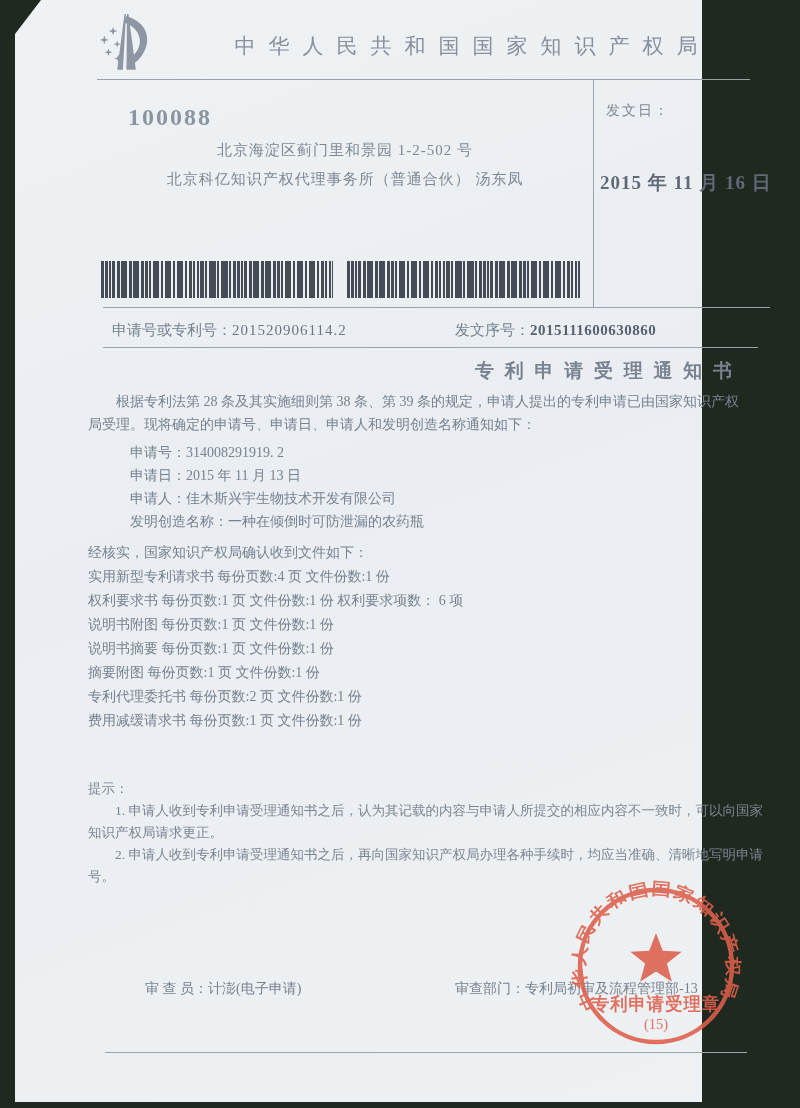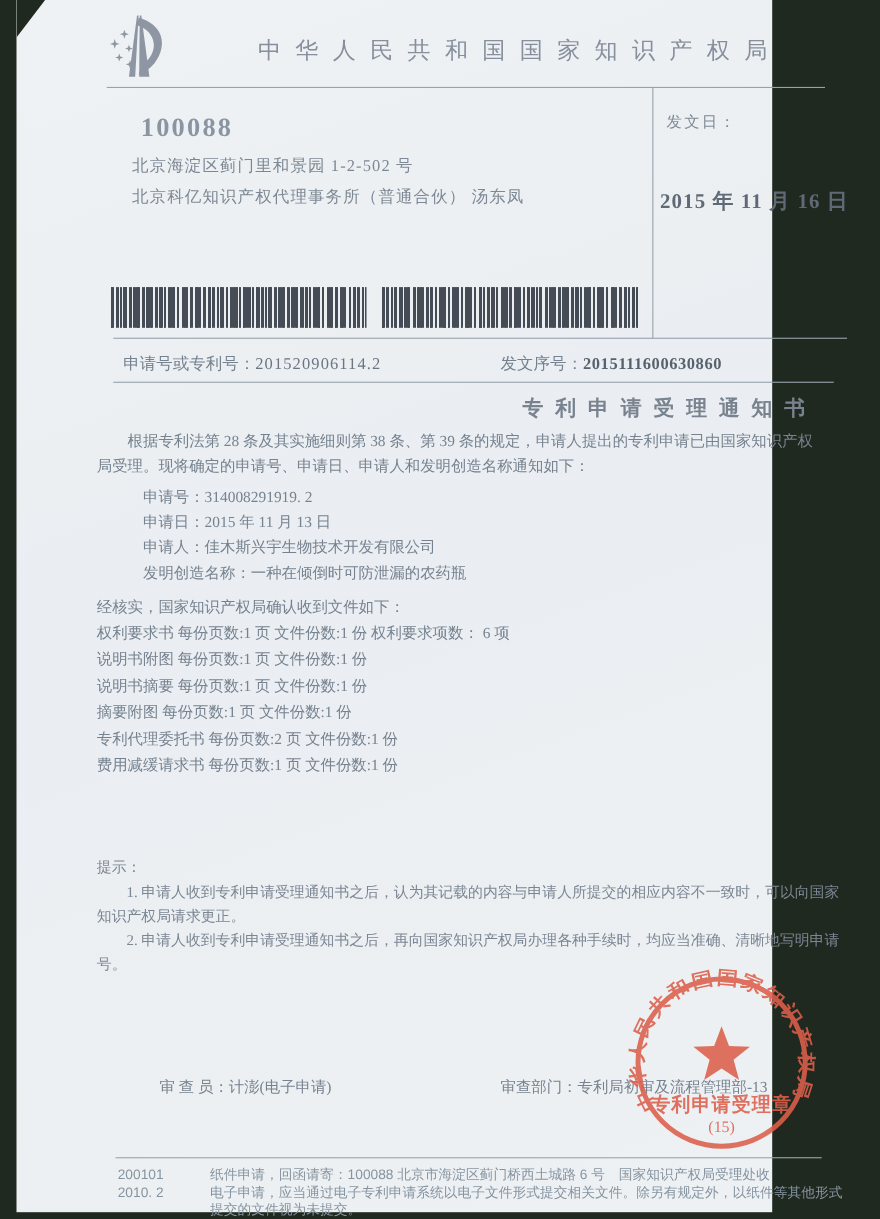--- a/index.html
+++ b/index.html
@@ -27,21 +27,21 @@
   
   .org-title {
     position:absolute; left:185px; top:32px; width:545px;
     text-align:center; font-size:21px; font-weight:500;
     letter-spacing:13px; color:#878f9d; white-space:nowrap;
   }
   .logo { position:absolute; left:80px; top:12px; width:62px; height:62px; }
 
   
   .postal { position:absolute; left:113px; top:104px; font-size:24px; font-weight:700; letter-spacing:2px; color:#8b95a2; }
-  .addr { position:absolute; left:105px; width:450px; font-size:15px; color:#7d8894; letter-spacing:1px; }
+  .addr { position:absolute; left:105px; width:450px; text-align:center; font-size:15px; color:#7d8894; letter-spacing:1px; }
   .issue-label { position:absolute; left:591px; top:102px; font-size:14px; color:#7e8995; letter-spacing:2px; }
   .issue-date { position:absolute; left:585px; top:170px; font-size:19px; font-weight:700; color:#5f6a76; letter-spacing:1px; white-space:nowrap; }
 
   
   .barcode {
     position:absolute; top:261px; height:37px;
     background-image:
       repeating-linear-gradient(90deg,#454c55 0 2px,transparent 2px 4px),
       repeating-linear-gradient(90deg,#454c55 0 1px,transparent 1px 6px),
       repeating-linear-gradient(90deg,#454c55 0 3px,transparent 3px 11px);
@@ -118,20 +118,21 @@
 
   <div class="details">
     <div>申请号：314008291919. 2</div>
     <div>申请日：2015 年 11 月 13 日</div>
     <div>申请人：佳木斯兴宇生物技术开发有限公司</div>
     <div>发明创造名称：一种在倾倒时可防泄漏的农药瓶</div>
   </div>
 
   <div class="received">
     <div>经核实，国家知识产权局确认收到文件如下：</div>
+    <div>实用新型专利请求书 每份页数:4 页 文件份数:1 份</div>
     <div>权利要求书 每份页数:1 页 文件份数:1 份 权利要求项数： 6 项</div>
     <div>说明书附图 每份页数:1 页 文件份数:1 份</div>
     <div>说明书摘要 每份页数:1 页 文件份数:1 份</div>
     <div>摘要附图 每份页数:1 页 文件份数:1 份</div>
     <div>专利代理委托书 每份页数:2 页 文件份数:1 份</div>
     <div>费用减缓请求书 每份页数:1 页 文件份数:1 份</div>
   </div>
 
   <div class="tips">
     <div>提示：</div>
@@ -153,22 +154,16 @@
       <text font-size="17" font-weight="600" letter-spacing="2">
         <textPath href="#sealArc" startOffset="2" textLength="300" lengthAdjust="spacingAndGlyphs">中华人民共和国国家知识产权局</textPath>
       </text>
       <polygon transform="translate(0,-6)" points="0,-27 6.8,-9.2 25.7,-8.3 10.9,3.5 15.9,21.8 0,11.4 -15.9,21.8 -10.9,3.5 -25.7,-8.3 -6.8,-9.2"></polygon>
       <text x="0" y="44" text-anchor="middle" font-size="18" font-weight="700" letter-spacing="1" textLength="128" lengthAdjust="spacingAndGlyphs">专利申请受理章</text>
       <text x="0" y="63" text-anchor="middle" font-size="14.5">(15)</text>
     </g>
   </svg>
 
   <div class="footer-rule"></div>
-  <div class="footer">
-    <div>200101</div>
-    <div>纸件申请，回函请寄：100088 北京市海淀区蓟门桥西土城路 6 号　国家知识产权局受理处收</div>
-    <div>2010. 2</div>
-    <div>电子申请，应当通过电子专利申请系统以电子文件形式提交相关文件。除另有规定外，以纸件等其他形式提交的文件视为未提交。</div>
-  </div>
 
 </div>
 
 <div class="corner-shadow"></div>
 
 </body></html>

